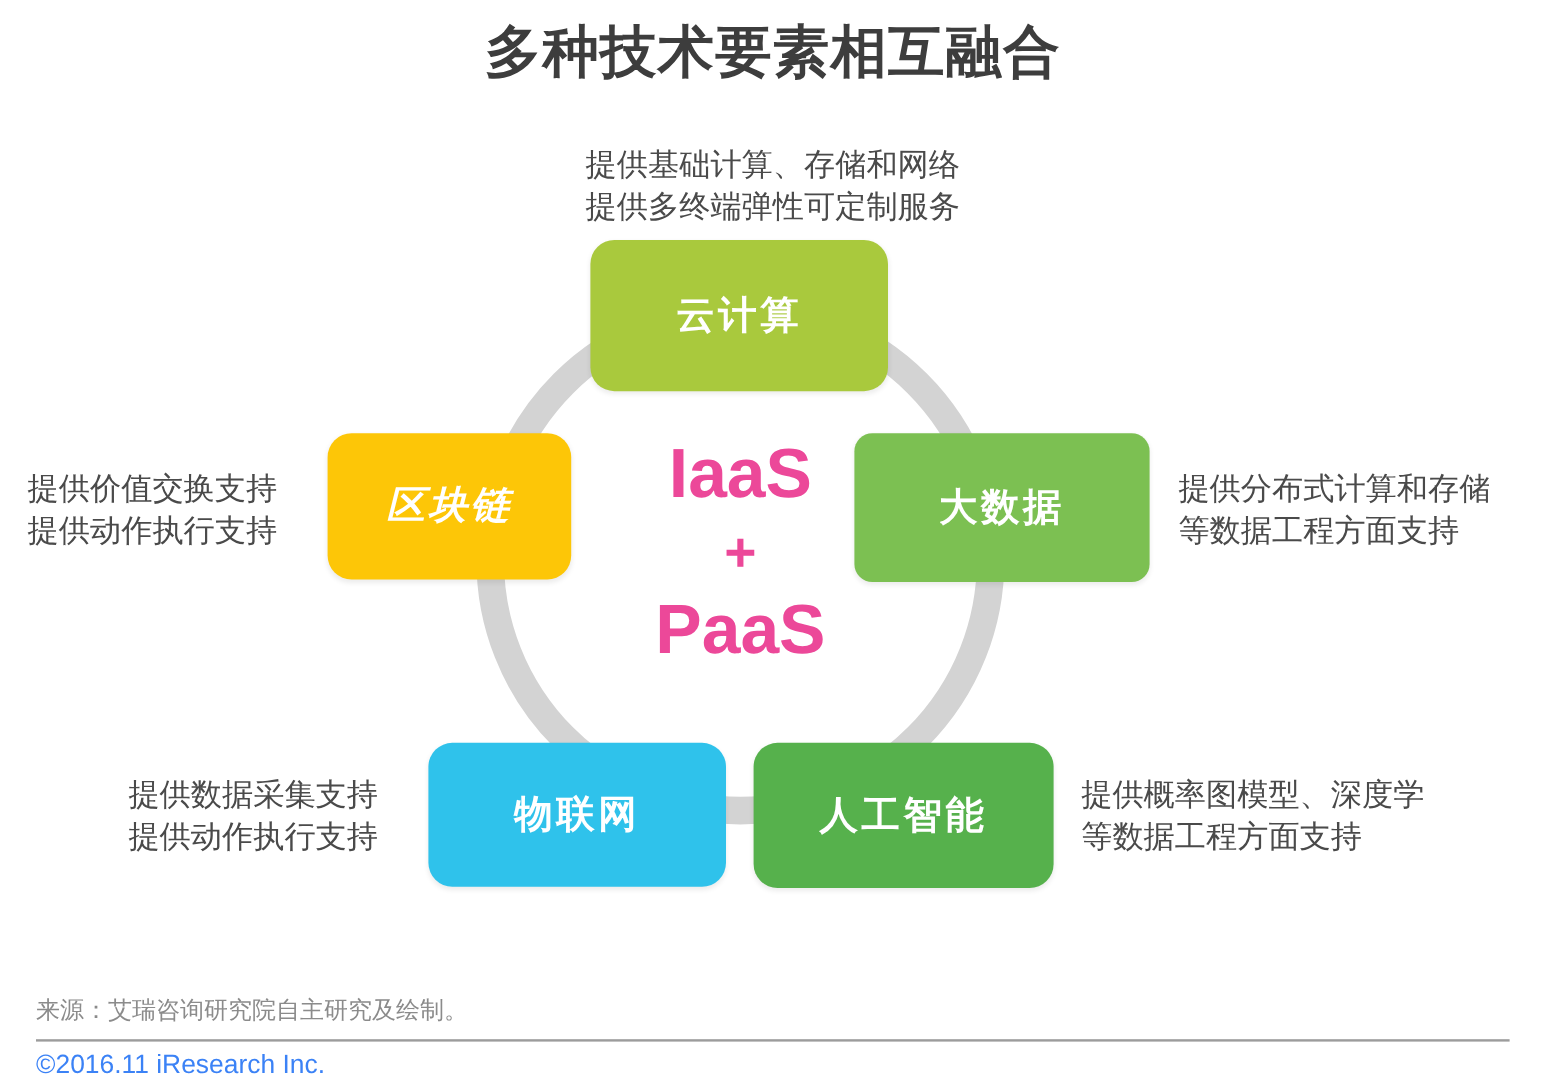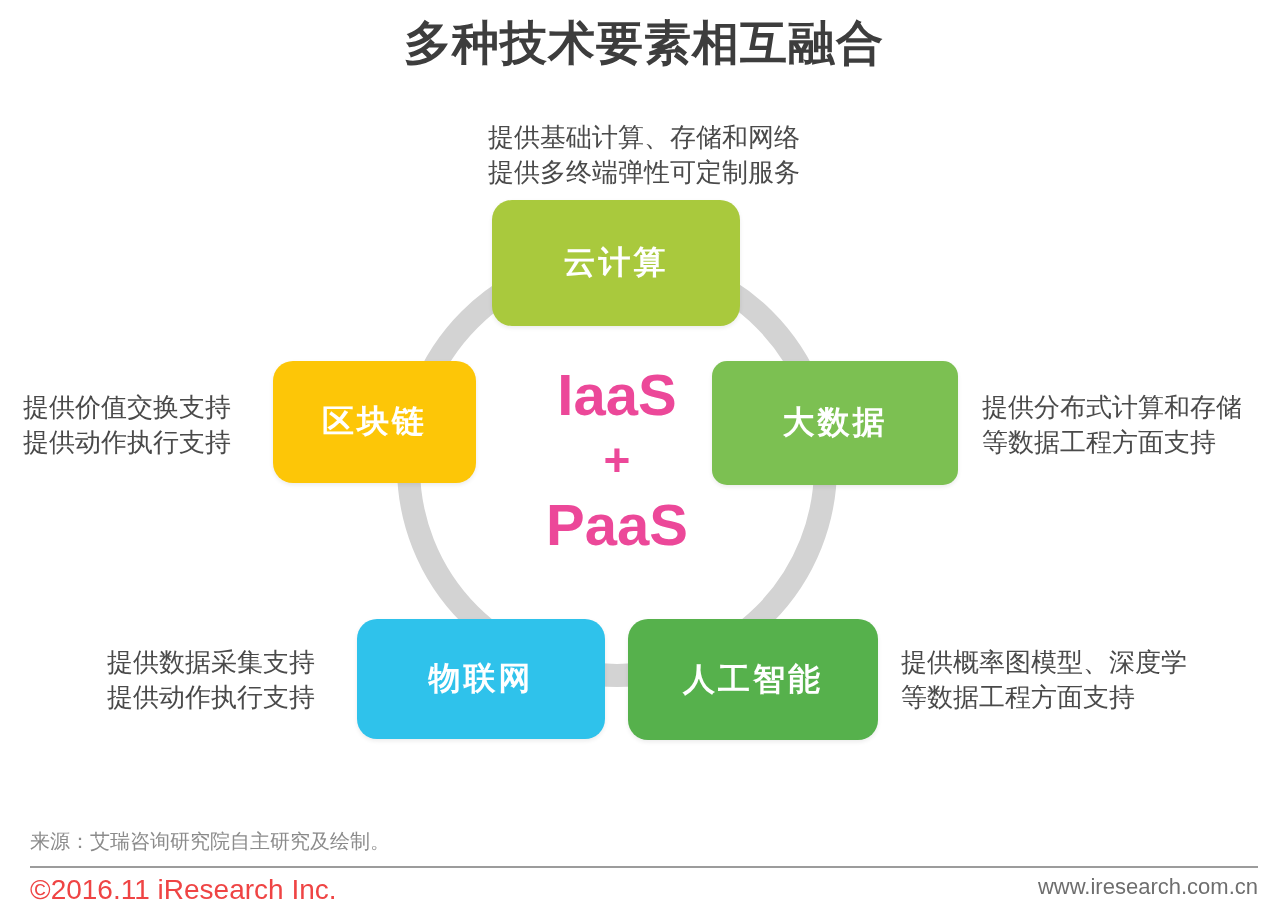--- a/index.html
+++ b/index.html
@@ -43,21 +43,21 @@
     justify-content: center;
     box-shadow: 0 2px 4px rgba(0,0,0,0.08);
   }
   .node .label {
     color: #ffffff;
     font-size: 32px;
     font-weight: bold;
     letter-spacing: 3px;
   }
   .node-cloud      { left: 492px; top: 200px; width: 248px; height: 126px; text-align: center; }
-  .node-blockchain { left: 273px; top: 361px; width: 203px; height: 122px; }
+  .node-blockchain { left: 273px; top: 361px; width: 203px; height: 122px; font-style: italic; }
   .node-bigdata    { left: 712px; top: 361px; width: 246px; height: 124px; border-radius: 15px; }
   .node-iot        { left: 357px; top: 619px; width: 248px; height: 120px; }
   .node-ai         { left: 628px; top: 619px; width: 250px; height: 121px; }
 
   
   .center-stack {
     position: absolute;
     left: 467px; top: 364px; width: 300px;
     text-align: center;
     z-index: 2;
@@ -90,22 +90,22 @@
   }
   .footer-rule {
     position: absolute;
     left: 30px; top: 866px;
     width: 1228px;
     border-top: 2px solid #9c9c9c;
   }
   .footer-left {
     position: absolute;
     left: 30px; top: 874px;
-    font-size: 28px;
-    color: #ef4444;
+    font-size: 22px;
+    color: #3b82f6;
   }
   .footer-right {
     position: absolute;
     right: 30px; top: 874px;
     font-size: 22px;
     color: #6e6e6e;
     text-align: right;
   }
 </style>
 </head>
@@ -164,15 +164,14 @@
   </div>
 
   <div class="desc desc-br">
     <div>提供概率图模型、深度学</div>
     <div>等数据工程方面支持</div>
   </div>
 
   <div class="source">来源：艾瑞咨询研究院自主研究及绘制。</div>
   <div class="footer-rule"></div>
   <div class="footer-left">©2016.11 iResearch Inc.</div>
-  <div class="footer-right">www.iresearch.com.cn</div>
 
 </div>
 
 </body></html>

